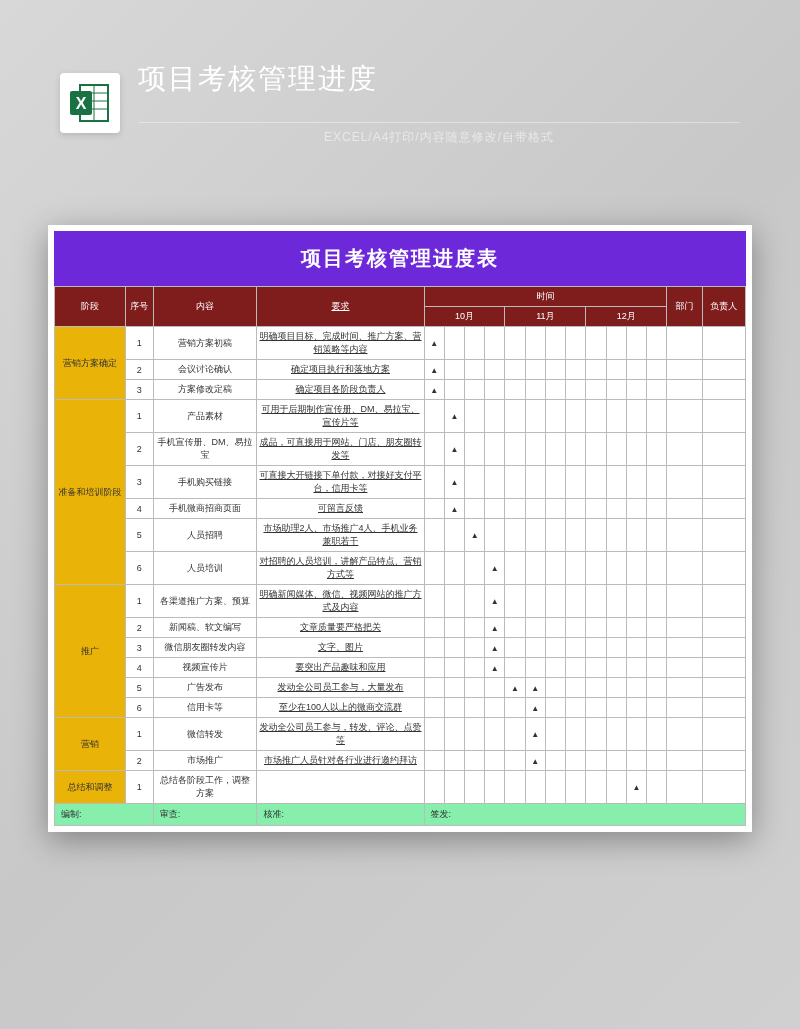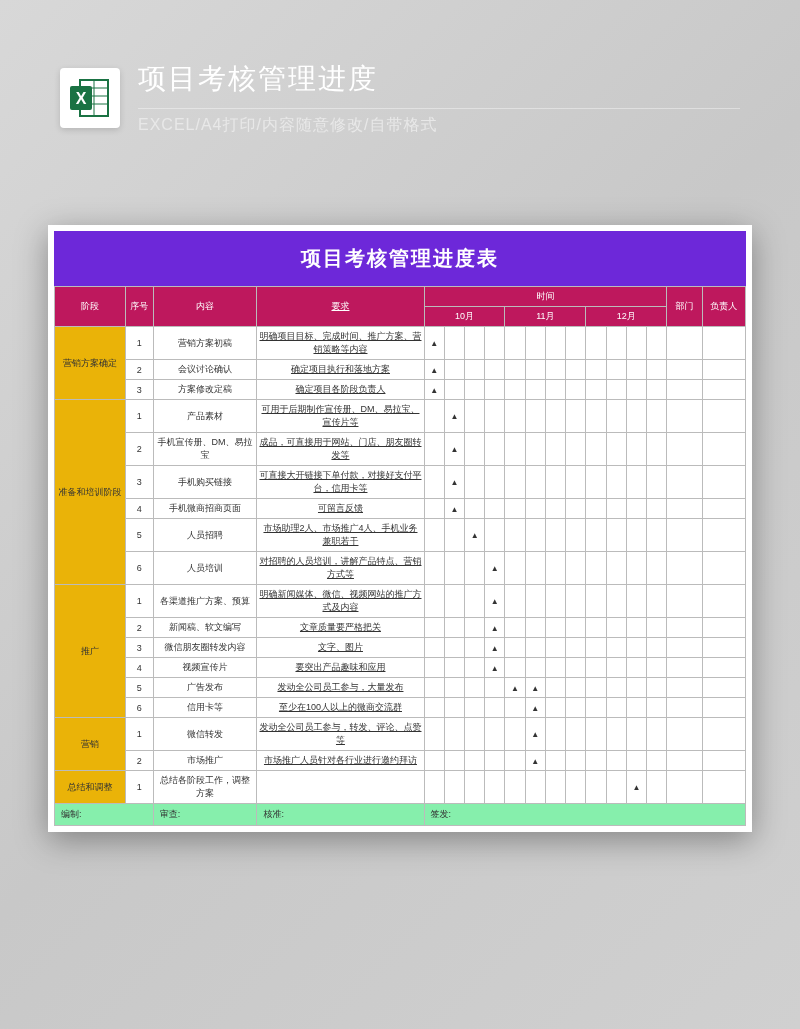--- a/index.html
+++ b/index.html
@@ -29,28 +29,29 @@
   justify-content: center;
   box-shadow: 0 2px 6px rgba(0,0,0,0.15);
 }
 .excel-icon svg { width: 48px; height: 48px; }
 .header-text { flex: 1; }
 .header-title {
   color: #fff;
   font-size: 28px;
   font-weight: 400;
   letter-spacing: 2px;
-  margin-bottom: 10px;
+  margin-bottom: 24px;
 }
 .header-sub {
   color: #e8e8e8;
-  font-size: 16px;
+  font-size: 12px;
   letter-spacing: 1px;
   border-top: 1px solid rgba(255,255,255,0.4);
   padding-top: 6px;
+  text-align: center;
 }
 .sheet {
   position: absolute;
   top: 225px;
   left: 48px;
   right: 48px;
   background: #fff;
   box-shadow: 0 8px 30px rgba(0,0,0,0.35);
   padding: 6px;
 }
@@ -70,21 +71,21 @@
   font-size: 9px;
   color: #333;
 }
 .grid th, .grid td {
   border: 1px solid #bbb;
   padding: 3px 2px;
   vertical-align: middle;
   text-align: center;
 }
 .grid th {
-  background: #be185d;
+  background: #7f1d1d;
   color: #fff;
   font-weight: normal;
 }
 .phase-cell {
   background: #eab308;
   width: 56px;
 }
 .seq-cell { width: 22px; }
 .content-cell { width: 82px; text-align: left; padding-left: 4px; }
 .req-cell { width: 132px; text-align: left; padding-left: 4px; text-decoration: underline; }

